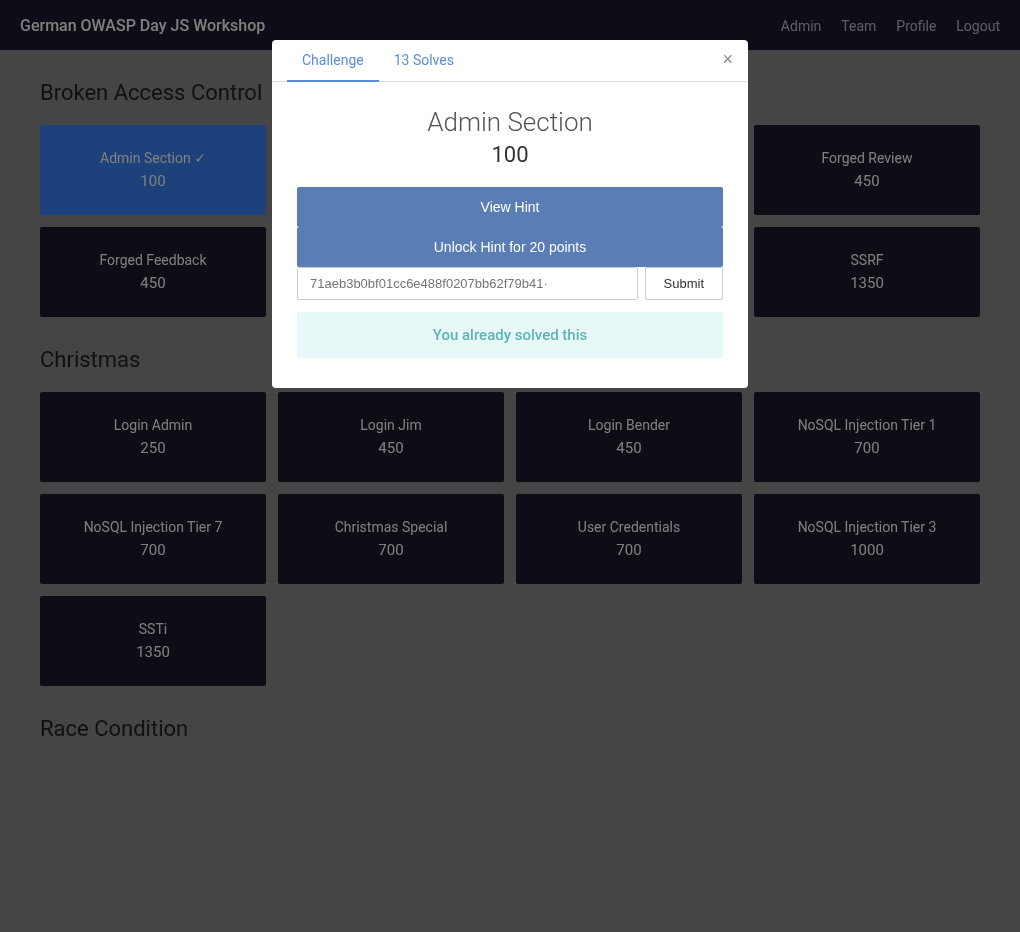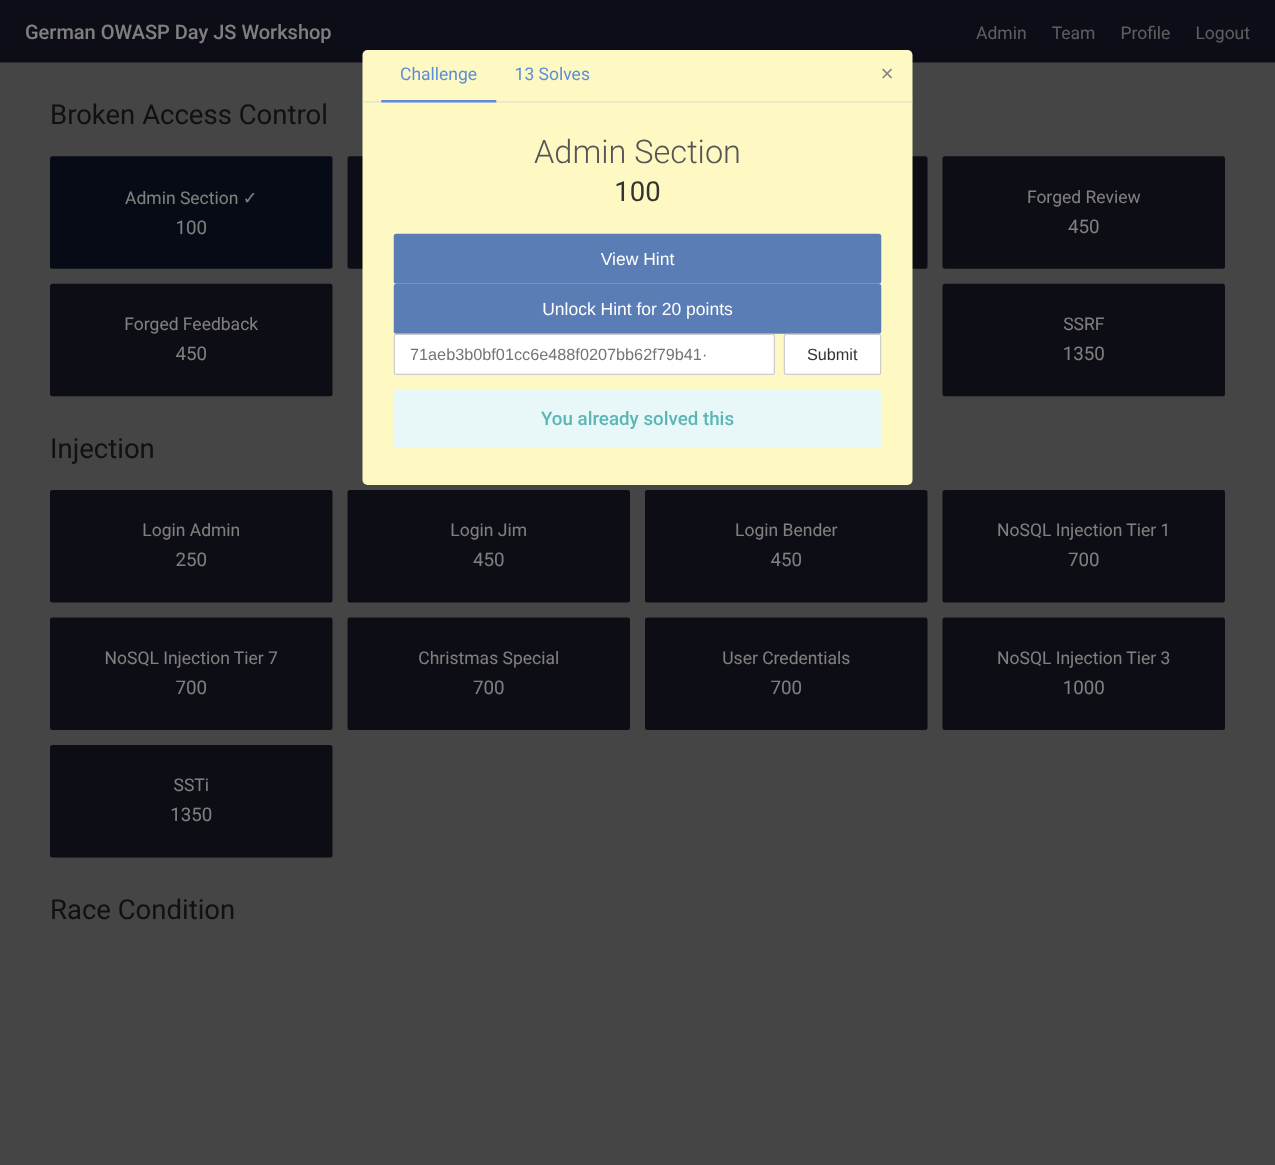--- a/index.html
+++ b/index.html
@@ -73,38 +73,38 @@
       justify-content: center;
     }
     .challenge-card .card-title {
       font-size: 14px;
       margin-bottom: 6px;
     }
     .challenge-card .card-points {
       font-size: 15px;
     }
     .challenge-card.solved {
-      background: #0f172a;
+      background: #3b82f6;
     }
 
     
     .modal-overlay {
       position: fixed;
       top: 0; left: 0; right: 0; bottom: 0;
       background: rgba(0,0,0,0.5);
       z-index: 100;
       display: flex;
       align-items: flex-start;
       justify-content: center;
       padding-top: 40px;
     }
 
     .modal {
-      background: #fef9c3;
-      width: 440px;
+      background: #ffffff;
+      width: 476px;
       border-radius: 4px;
       overflow: hidden;
       position: relative;
     }
 
     .modal-tabs {
       display: flex;
       border-bottom: 1px solid #ddd;
       padding: 0 15px;
     }
@@ -251,21 +251,21 @@
       <div class="challenge-card" style="visibility:hidden;"></div>
       <div class="challenge-card" style="visibility:hidden;"></div>
       <div class="challenge-card">
         <div class="card-title">SSRF</div>
         <div class="card-points">1350</div>
       </div>
     </div>
   </div>
 
   <div class="section-spacer">
-    <h2 class="section-title">Injection</h2>
+    <h2 class="section-title">Christmas</h2>
     <div class="challenge-grid">
       <div class="challenge-card">
         <div class="card-title">Login Admin</div>
         <div class="card-points">250</div>
       </div>
       <div class="challenge-card">
         <div class="card-title">Login Jim</div>
         <div class="card-points">450</div>
       </div>
       <div class="challenge-card">

